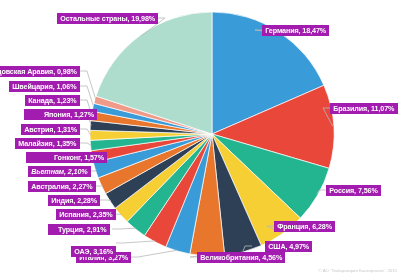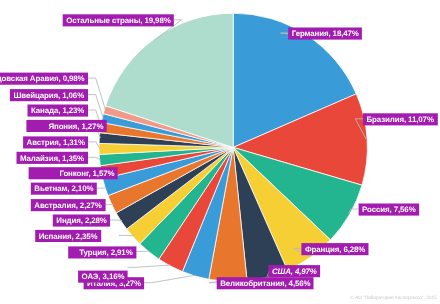--- a/index.html
+++ b/index.html
@@ -85,29 +85,29 @@
         <path d="M 93.9 107.5 L 87.0 86.0 L 80.0 86.0" class="leader"></path>
         <path d="M 95.9 100.0 L 87.0 71.0 L 80.0 71.0" class="leader"></path>
         <path d="M 140.9 36.1 L 165.0 18.0 L 158.0 18.0" class="leader"></path>
       </g>
   </svg>
   <div id="labels">
       <div class="lbl" style="top: 25px; left: 262px;">Германия, 18,47%</div>
       <div class="lbl" style="top: 103px; left: 330px;">Бразилия, 11,07%</div>
       <div class="lbl" style="top: 185px; left: 326px;">Россия, 7,56%</div>
       <div class="lbl" style="top: 221px; left: 274px;">Франция, 6,28%</div>
-      <div class="lbl" style="top: 241px; left: 244px; font-style: italic;">США, 4,97%</div>
+      <div class="lbl" style="top: 241px; left: 265px;">США, 4,97%</div>
       <div class="lbl" style="top: 252px; left: 197px; text-align: right;">Великобритания, 4,56%</div>
       <div class="lbl" style="top: 252px; left: 76px;">Италия, 3,27%</div>
       <div class="lbl" style="top: 246px; left: 71px; text-align: center;">ОАЭ, 3,16%</div>
-      <div class="lbl" style="top: 224px; left: 62px; padding-left: 10px;">Турция, 2,91%</div>
-      <div class="lbl" style="top: 209px; left: 32px;">Испания, 2,35%</div>
+      <div class="lbl" style="top: 224px; left: 48px; padding-left: 10px;">Турция, 2,91%</div>
+      <div class="lbl" style="top: 209px; left: 56px;">Испания, 2,35%</div>
       <div class="lbl" style="top: 195px; left: 48px;">Индия, 2,28%</div>
       <div class="lbl" style="top: 181px; left: 28px;">Австралия, 2,27%</div>
-      <div class="lbl" style="top: 166px; left: 28px;">Вьетнам, 2,10%</div>
+      <div class="lbl" style="top: 166px; left: 28px; font-style: italic;">Вьетнам, 2,10%</div>
       <div class="lbl" style="top: 152px; left: 26px; padding-left: 28px;">Гонконг, 1,57%</div>
       <div class="lbl" style="top: 138px; left: 15px; text-align: center;">Малайзия, 1,35%</div>
       <div class="lbl" style="top: 124px; left: 21px;">Австрия, 1,31%</div>
       <div class="lbl" style="top: 109px; left: 24px; padding-left: 20px;">Япония, 1,27%</div>
       <div class="lbl" style="top: 95px; left: 25px;">Канада, 1,23%</div>
       <div class="lbl" style="top: 81px; left: 9px;">Швейцария, 1,06%</div>
       <div class="lbl" style="top: 66px; left: -19px;">Саудовская Аравия, 0,98%</div>
       <div class="lbl" style="top: 13px; left: 57px;">Остальные страны, 19,98%</div>
     </div>
   <div class="credit">© АО "Лаборатория Касперского", 2015</div>

